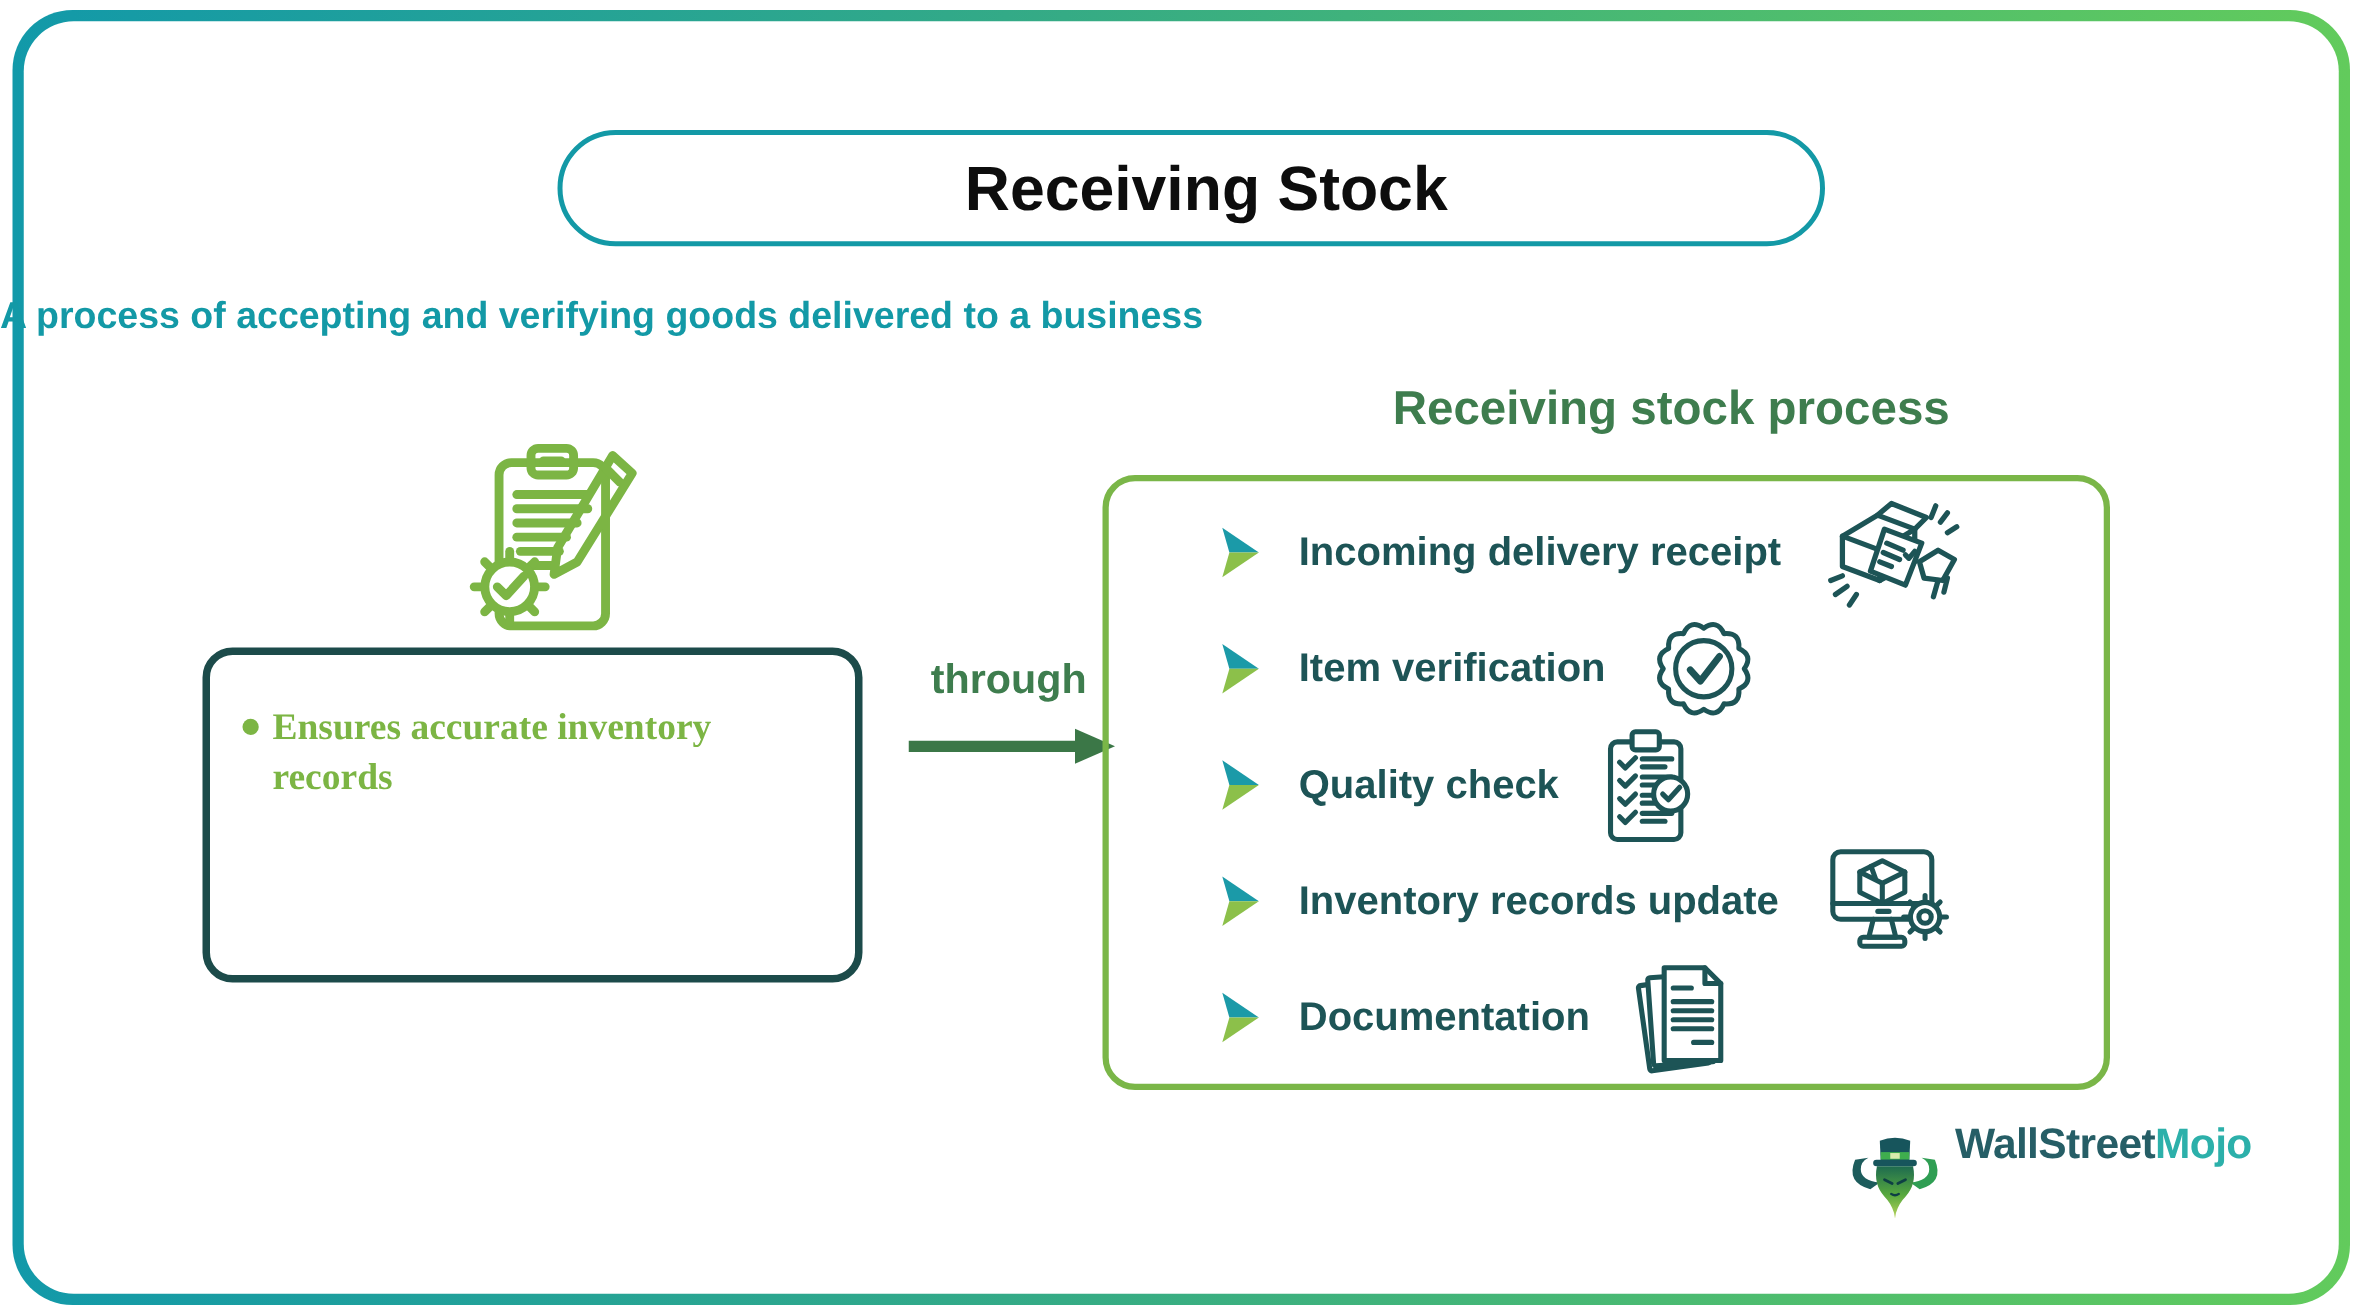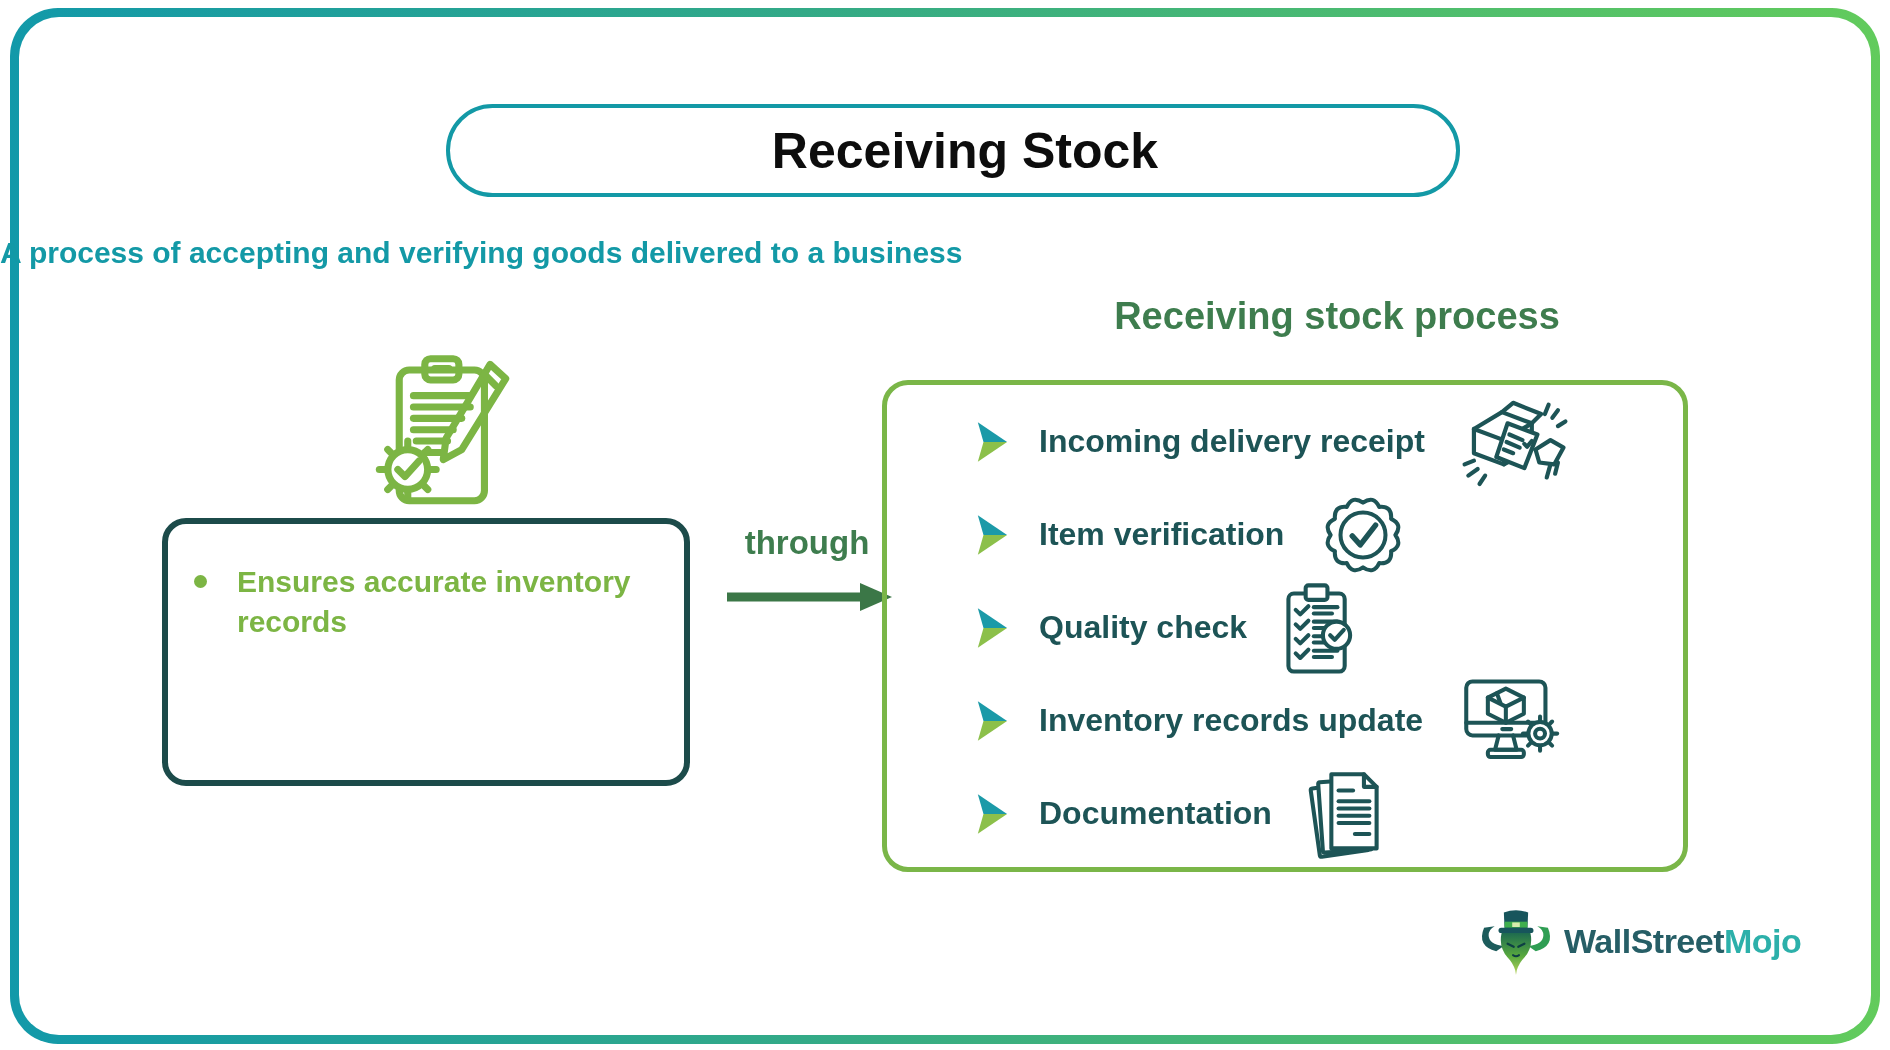--- a/index.html
+++ b/index.html
@@ -33,58 +33,58 @@
     font-size: 30px; font-weight: bold; color: #1399a6;
   }
 
   
   .left-icon { left: 368px; top: 346px; width: 142px; height: 166px; color: #7cb544; }
   .left-box {
     left: 162px; top: 518px; width: 528px; height: 268px;
     border: 6px solid #1c4b4a; border-radius: 24px;
     padding: 38px 26px 0 26px;
   }
-  .bullet-row { display: flex; gap: 30px; margin-bottom: 30px; }
+  .bullet-row { display: flex; gap: 11px; margin-bottom: 30px; font-family: Liberation Serif, serif; }
   .bullet-dot {
     width: 13px; height: 13px; border-radius: 50%; background: #7cb544;
     flex: 0 0 auto; margin-top: 13px;
   }
   .bullet-text {
     font-size: 30px; font-weight: bold; color: #7cb544; line-height: 1.32;
   }
   .bullet-text span { display: block; }
 
   
   .through-label {
     left: 718px; top: 524px; width: 178px; text-align: center;
     font-size: 33px; font-weight: bold; color: #3e7d4e;
   }
   .through-arrow { left: 724px; top: 578px; width: 170px; height: 38px; color: #3b7747; }
 
   
   .process-heading {
-    left: 1027px; top: 295px; width: 620px; text-align: center;
+    left: 1027px; top: 306px; width: 620px; text-align: center;
     font-size: 38px; font-weight: bold; color: #3e7d4e;
   }
   .process-box {
     left: 882px; top: 380px; width: 806px; height: 492px;
     border: 5px solid #7ab648; border-radius: 26px;
     padding: 10px 0 0 88px;
   }
   .process-row { display: flex; align-items: center; height: 93px; overflow: visible; }
   .row-arrow { width: 34px; height: 44px; flex: 0 0 auto; }
   .row-label {
     font-size: 32px; font-weight: bold; color: #1d5456; margin-left: 30px; white-space: nowrap;
   }
   .row-icon { color: #1d5456; flex: 0 0 auto; }
   .icon-ml { margin-left: 34px; }
 
   
   .logo-bull { left: 1478px; top: 906px; width: 76px; height: 80px; }
-  .logo-text { left: 1564px; top: 922px; font-size: 34px; font-weight: bold; letter-spacing: -0.5px; }
+  .logo-text { left: 1564px; top: 896px; font-size: 34px; font-weight: bold; letter-spacing: -0.5px; }
   .logo-dark { color: #265e66; }
   .logo-accent { color: #2cb0aa; }
 
   svg { display: block; overflow: visible; }
   .stroke-icon { fill: none; stroke: currentColor; stroke-linecap: round; stroke-linejoin: round; }
 </style>
 </head>
 <body>
 
 <div class="frame-outer">

